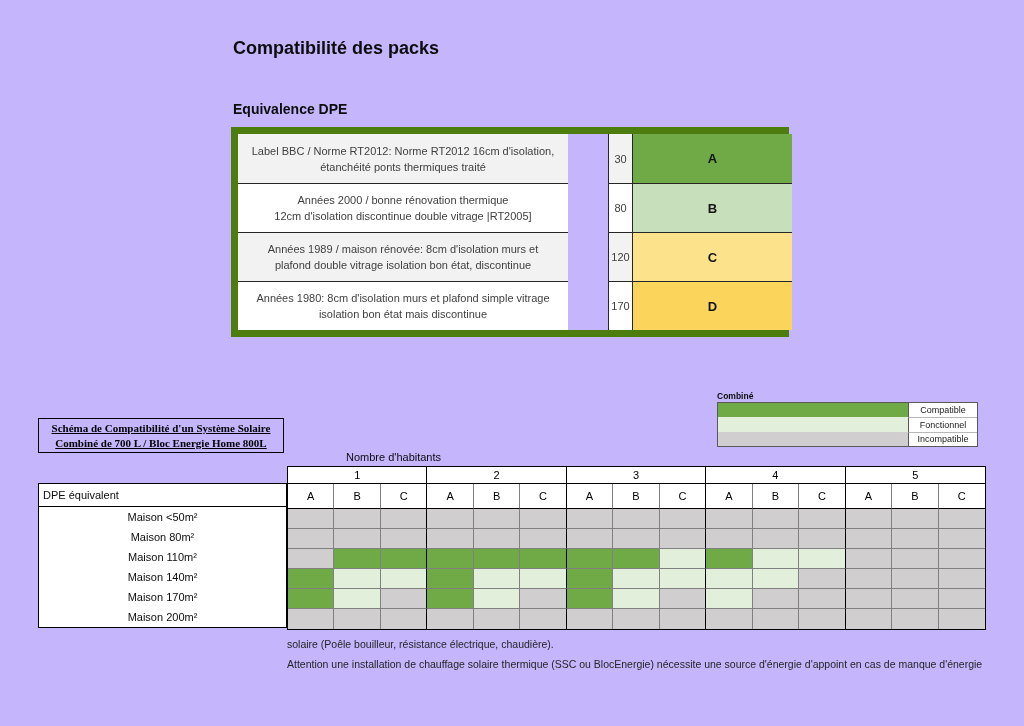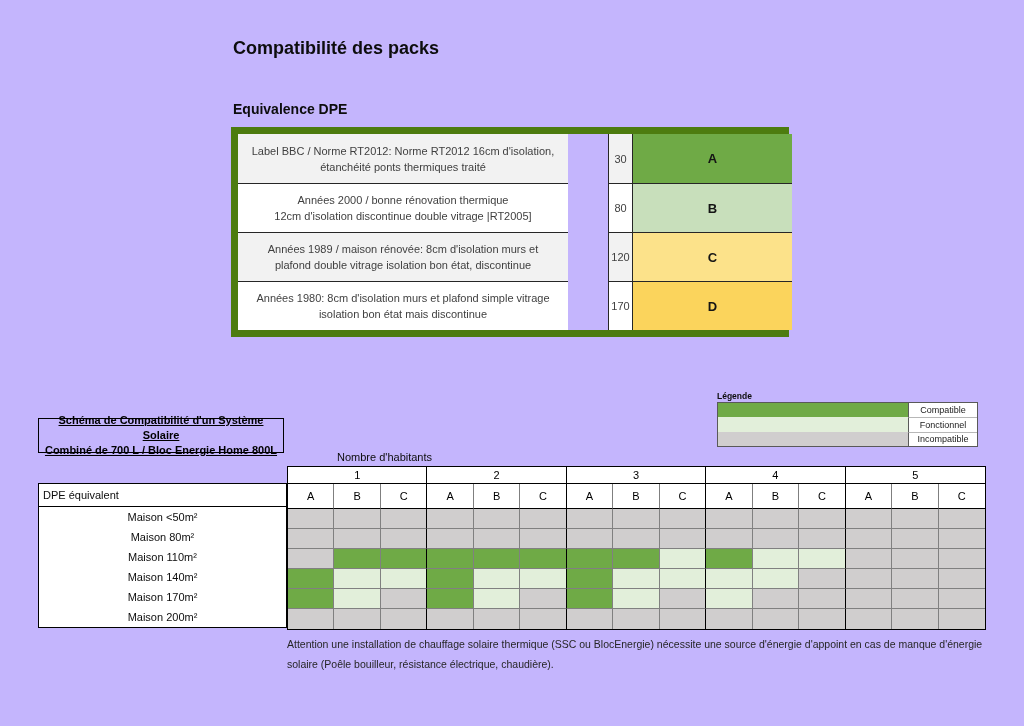--- a/index.html
+++ b/index.html
@@ -43,24 +43,24 @@
     font-size:9px; color:#1a1a1a;
   }
   .legend-label.first { border-top:none; }
 
   
   .schema-box {
     left:38px; top:418px; width:246px; height:35px; box-sizing:border-box;
     border:1.5px solid #000; display:flex; flex-direction:column;
     align-items:center; justify-content:center;
   }
-  .schema-line { font-size:11px; font-weight:bold; text-decoration:underline; line-height:15px; text-align:center; }
-
-  
-  .axis-label { left:289px; top:451px; font-size:11px; color:#0d0d0d;padding-left:48px; }
+  .schema-line { font-size:11px; font-weight:bold; text-decoration:underline; line-height:15px; text-align:center;font-family:Liberation Serif, serif; }
+
+  
+  .axis-label { left:298px; top:451px; font-size:11px; color:#0d0d0d;padding-left:48px; }
   .grid-box {
     left:287px; top:466px; width:697px; box-sizing:content-box;
     border:1.5px solid #000; background:#fff;
   }
   .m-group-row { display:grid; grid-template-columns:repeat(5,1fr); height:17px; }
   .m-group-cell {
     display:flex; align-items:center; justify-content:center; font-size:11px;
     border-right:1px solid #000; border-bottom:1px solid #000; box-sizing:border-box;
   }
   .m-group-cell.last { border-right:none; }
@@ -128,21 +128,21 @@
       <div class="dpe-cell dpe-desc" style="background: rgb(255, 255, 255);">
         <div class="">
           <div class="">Années 1980: 8cm d'isolation murs et plafond simple vitrage</div>
           <div class="">isolation bon état mais discontinue</div>
         </div>
       </div>
       <div class="dpe-cell dpe-val" style="background: rgb(255, 255, 255);">170</div>
       <div class="dpe-cell dpe-grade" style="background: rgb(251, 212, 92);">D</div>
     </div>
 
-  <div class="abs legend-title">Légende</div>
+  <div class="abs legend-title">Combiné</div>
   <div class="abs legend-box">
       <div class="legend-swatch" style="background: rgb(111, 170, 70);"></div>
       <div class="legend-label first">Compatible</div>
       <div class="legend-swatch" style="background: rgb(226, 239, 218);"></div>
       <div class="legend-label">Fonctionnel</div>
       <div class="legend-swatch" style="background: rgb(208, 206, 206);"></div>
       <div class="legend-label">Incompatible</div>
     </div>
 
   <div class="abs schema-box">
@@ -289,17 +289,17 @@
         <div class="rh-label">Maison &lt;50m²</div>
         <div class="rh-label">Maison 80m²</div>
         <div class="rh-label">Maison 110m²</div>
         <div class="rh-label">Maison 140m²</div>
         <div class="rh-label">Maison 170m²</div>
         <div class="rh-label">Maison 200m²</div>
       </div>
   </div>
 
   <div class="abs note">
+      <div class="">solaire (Poêle bouilleur, résistance électrique, chaudière).</div>
       <div class="">Attention une installation de chauffage solaire thermique (SSC ou BlocEnergie) nécessite une source d'énergie d'appoint en cas de manque d'énergie</div>
-      <div class="">solaire (Poêle bouilleur, résistance électrique, chaudière).</div>
     </div>
 
 </div>
 
 </body></html>

